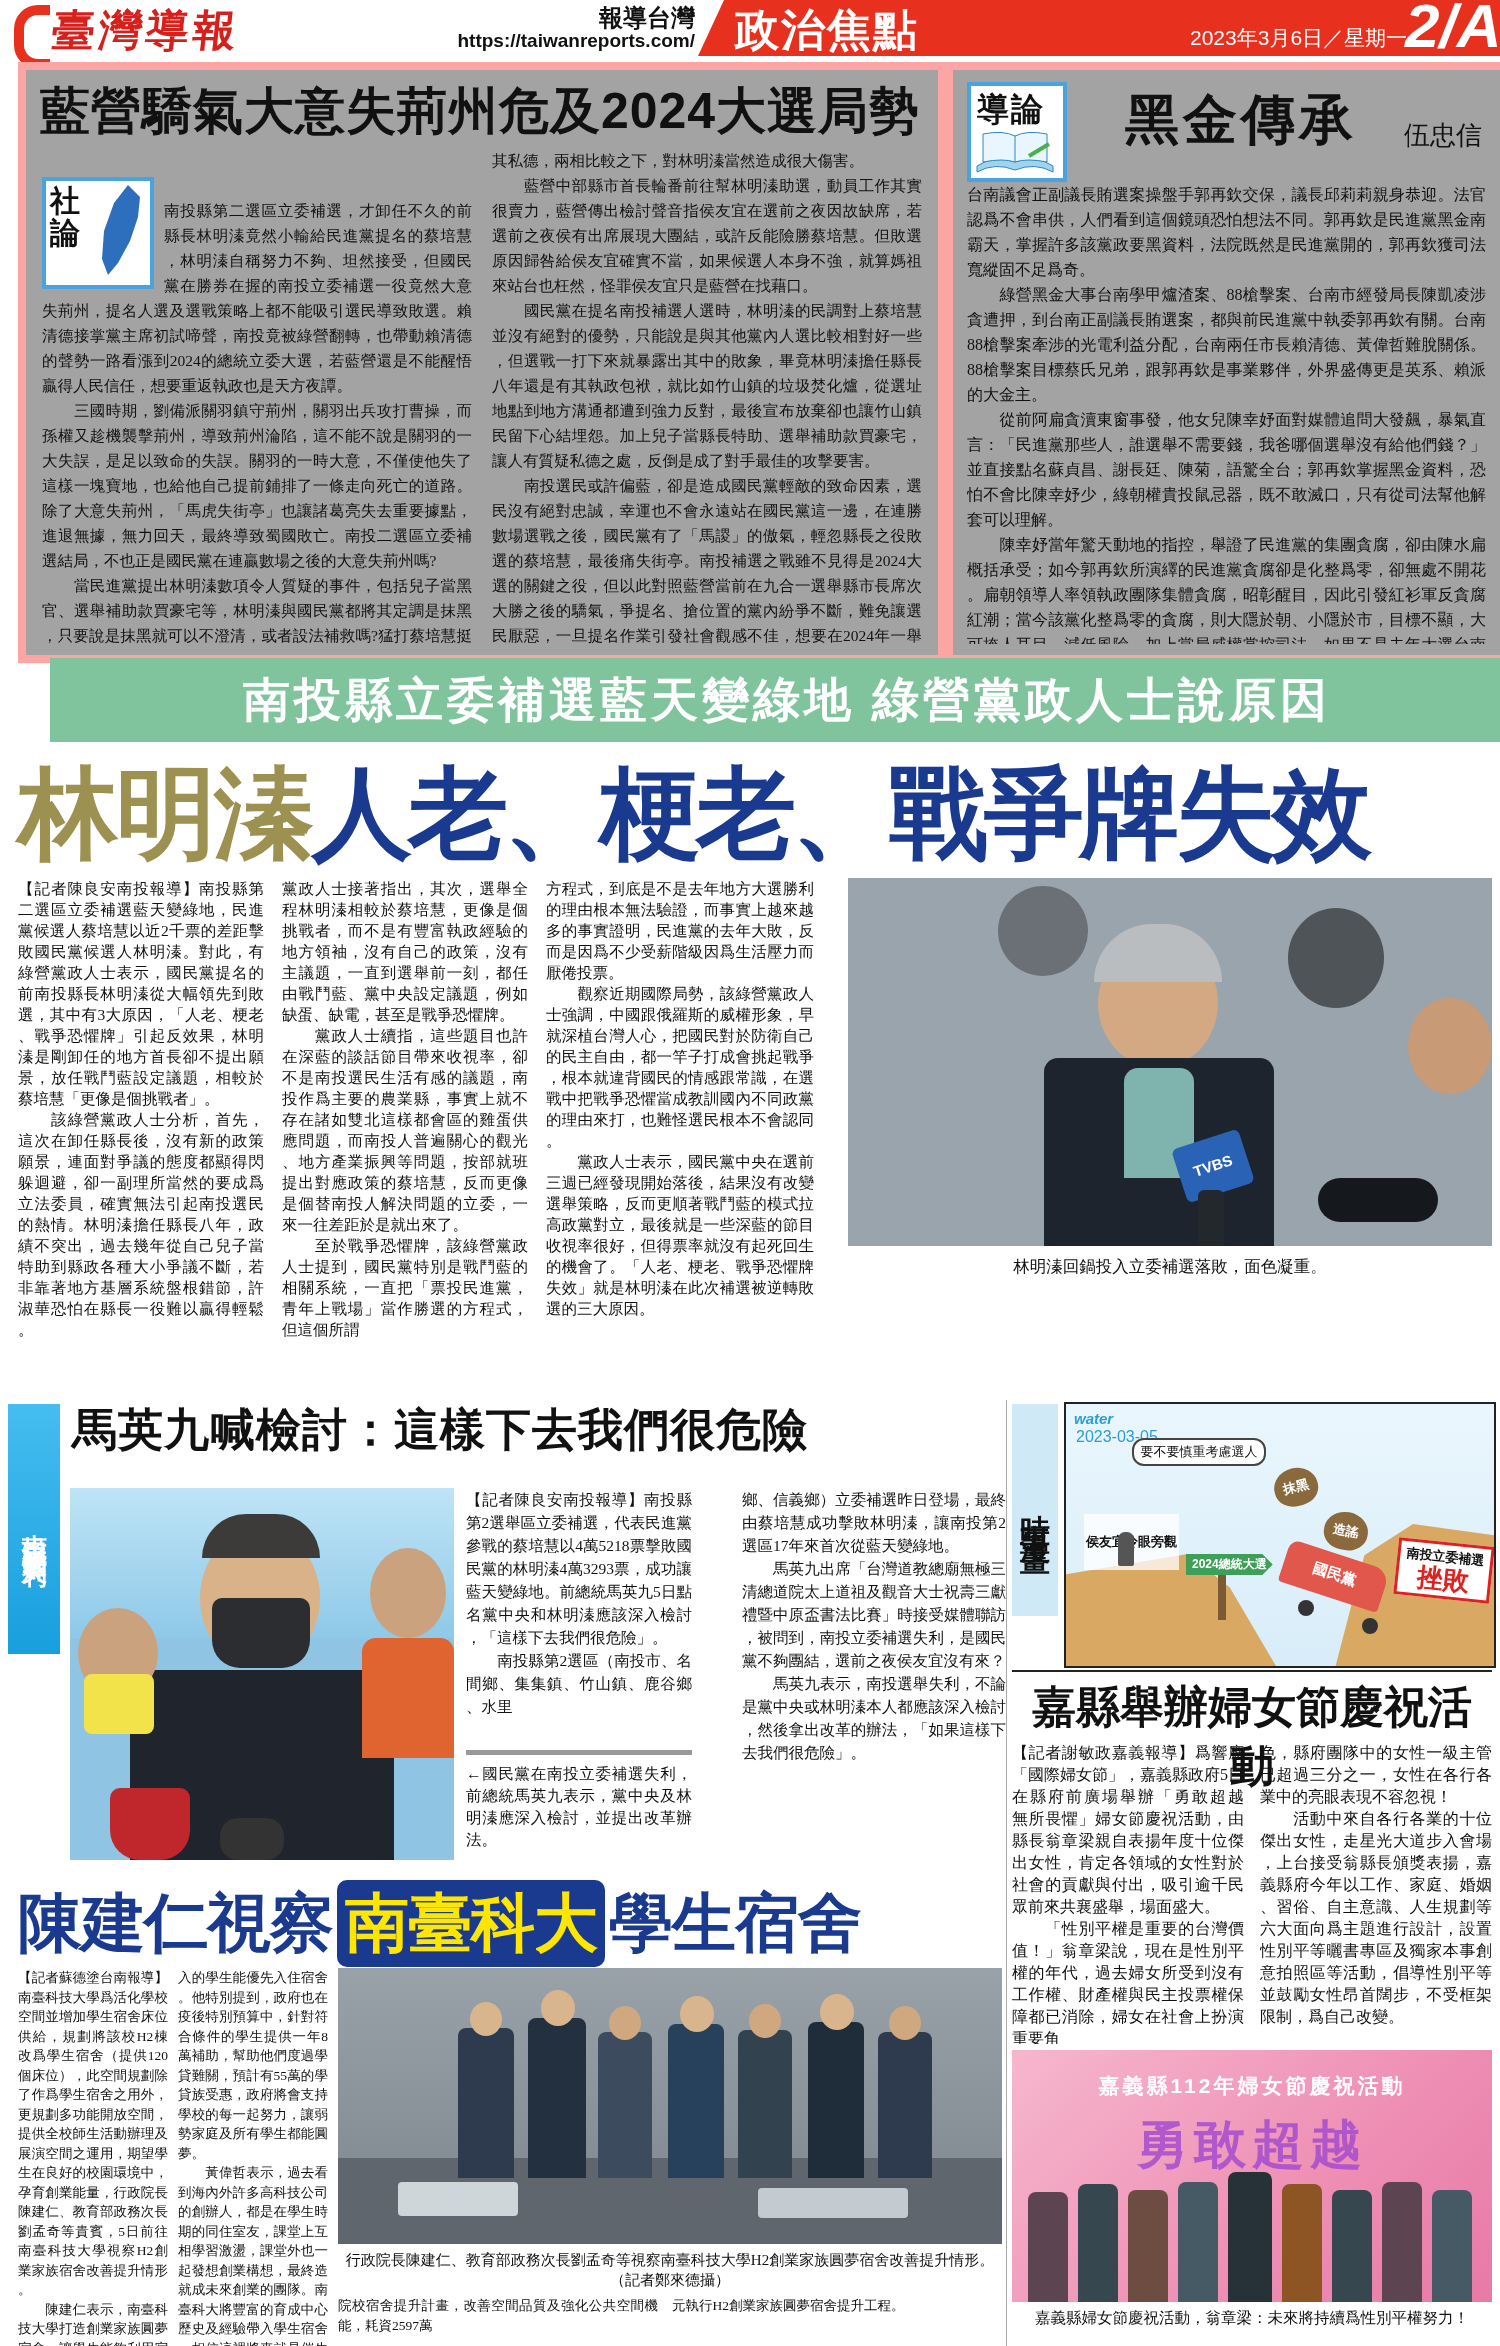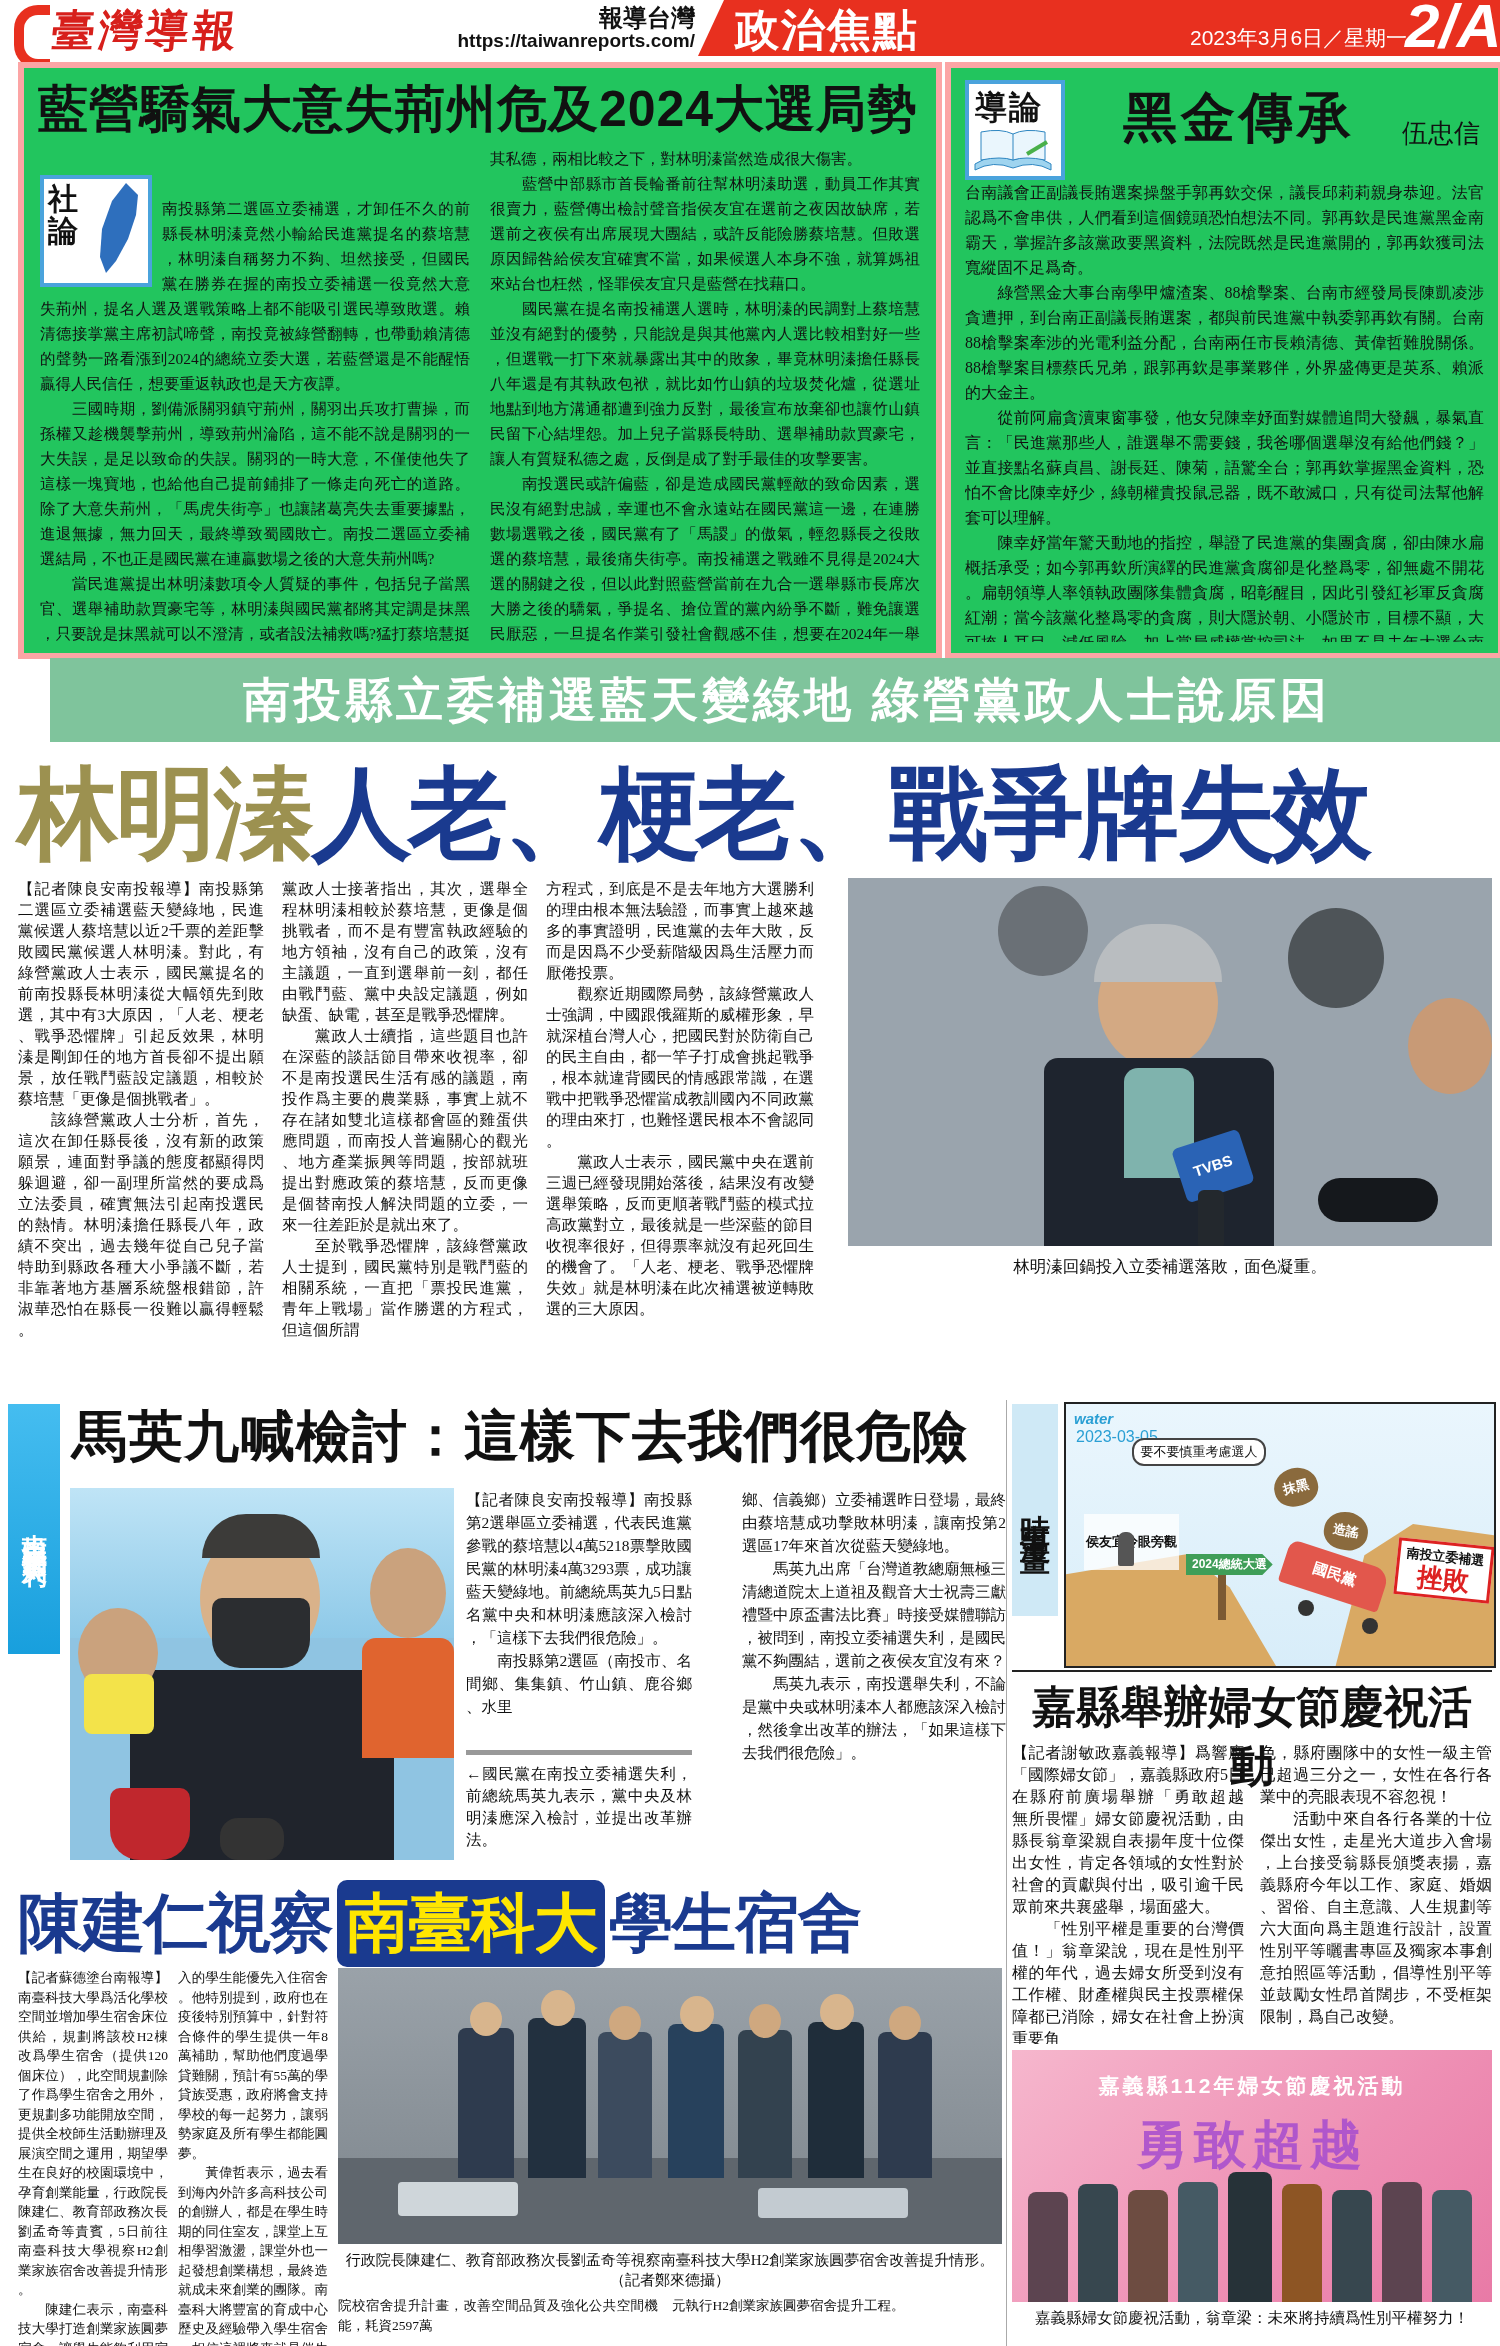--- a/index.html
+++ b/index.html
@@ -15,21 +15,21 @@
   .bracket{position:absolute;left:14px;top:5px;width:26px;height:44px;border-left:10px solid #e8301f;
            border-top:10px solid #e8301f;border-bottom:10px solid #e8301f;border-radius:24px 0 0 24px;}
   #masthead{position:absolute;left:52px;top:2px;font-size:43px;font-weight:bold;color:#d71f1b;
             transform:skewX(-6deg);letter-spacing:4px;}
   #tagline{position:absolute;left:470px;top:2px;width:225px;text-align:right;font-size:24px;font-weight:bold;}
   #url{position:absolute;left:400px;top:30px;width:295px;text-align:right;font-size:19px;font-weight:bold;}
   #section-name{position:absolute;left:735px;top:1px;font-size:44px;font-weight:900;color:#fff;letter-spacing:2px;}
   #hdr-date{position:absolute;left:1190px;top:24px;font-size:21px;color:#fff;}
   #hdr-page{position:absolute;left:1405px;top:-10px;font-size:62px;font-weight:900;font-style:italic;color:#fff;}
   
-  .news-box{border:6px solid #fca5a5;background:#22c55e;}
+  .news-box{border:8px solid #fca5a5;background:#a3a3a3;}
   #ed-box{left:18px;top:62px;width:912px;height:585px;}
   #ed-headline{position:absolute;left:10px;top:8px;width:888px;text-align:center;font-size:50px;font-weight:900;letter-spacing:1px;}
   .icon-box{width:104px;height:104px;border:4px solid #4aa3dc;background:#fff;position:relative;
             float:left;margin:4px 10px 4px 0;}
   .icon-label{position:absolute;left:4px;top:4px;font-size:30px;font-weight:bold;line-height:1.05;width:32px;}
   .ed-col{position:absolute;top:78px;height:498px;font-size:15.5px;line-height:25px;}
   
   #dl-box{left:945px;top:62px;width:547px;height:585px;}
   #dl-head{position:absolute;left:12px;top:10px;width:523px;height:98px;}
   #dl-icon{position:absolute;left:2px;top:2px;width:92px;height:92px;border:4px solid #4aa3dc;background:#fff;}
@@ -43,21 +43,21 @@
   #feat-title .t1{font-size:100px;font-weight:900;color:#9c9150;letter-spacing:-2px;}
   #feat-title .t2{font-size:100px;font-weight:900;color:#1a3a8f;letter-spacing:-4px;}
   
   .m-col{position:absolute;top:878px;height:518px;font-size:15.5px;line-height:21px;}
   #m-photo{left:848px;top:878px;width:644px;height:368px;background:#9aa4ad;overflow:hidden;}
   #m-caption{left:848px;top:1256px;width:644px;text-align:center;font-size:16.5px;}
   
   #ma-strip{left:8px;top:1404px;width:52px;height:250px;background:linear-gradient(#45bdf0,#189fdd);
             color:#fff;font-weight:bold;font-size:25px;writing-mode:vertical-rl;text-align:center;
             letter-spacing:4px;line-height:52px;}
-  #ma-headline{left:72px;top:1400px;width:936px;font-size:55px;font-weight:900;letter-spacing:1px;}
+  #ma-headline{left:72px;top:1400px;width:936px;font-size:45px;font-weight:900;letter-spacing:1px;}
   #ma-photo{left:70px;top:1488px;width:384px;height:372px;background:#8fc4e2;overflow:hidden;}
   #ma-col1{left:466px;top:1488px;width:226px;height:250px;font-size:15.5px;line-height:23px;}
   #ma-cap{left:466px;top:1750px;width:226px;height:116px;border-top:5px solid #999;padding-top:8px;
           font-size:15.5px;line-height:22px;}
   #ma-col2{left:742px;top:1488px;width:264px;height:380px;font-size:15.5px;line-height:23px;}
   #v-divider{left:1006px;top:1400px;width:1px;height:946px;background:#aaa;}
   
   #ct-strip{left:1012px;top:1404px;width:46px;height:212px;background:#cfe9f6;color:#111;
             writing-mode:vertical-rl;font-size:30px;font-weight:bold;text-align:center;line-height:46px;letter-spacing:10px;}
   #ct-box{left:1064px;top:1402px;width:428px;height:262px;border:2px solid #222;

